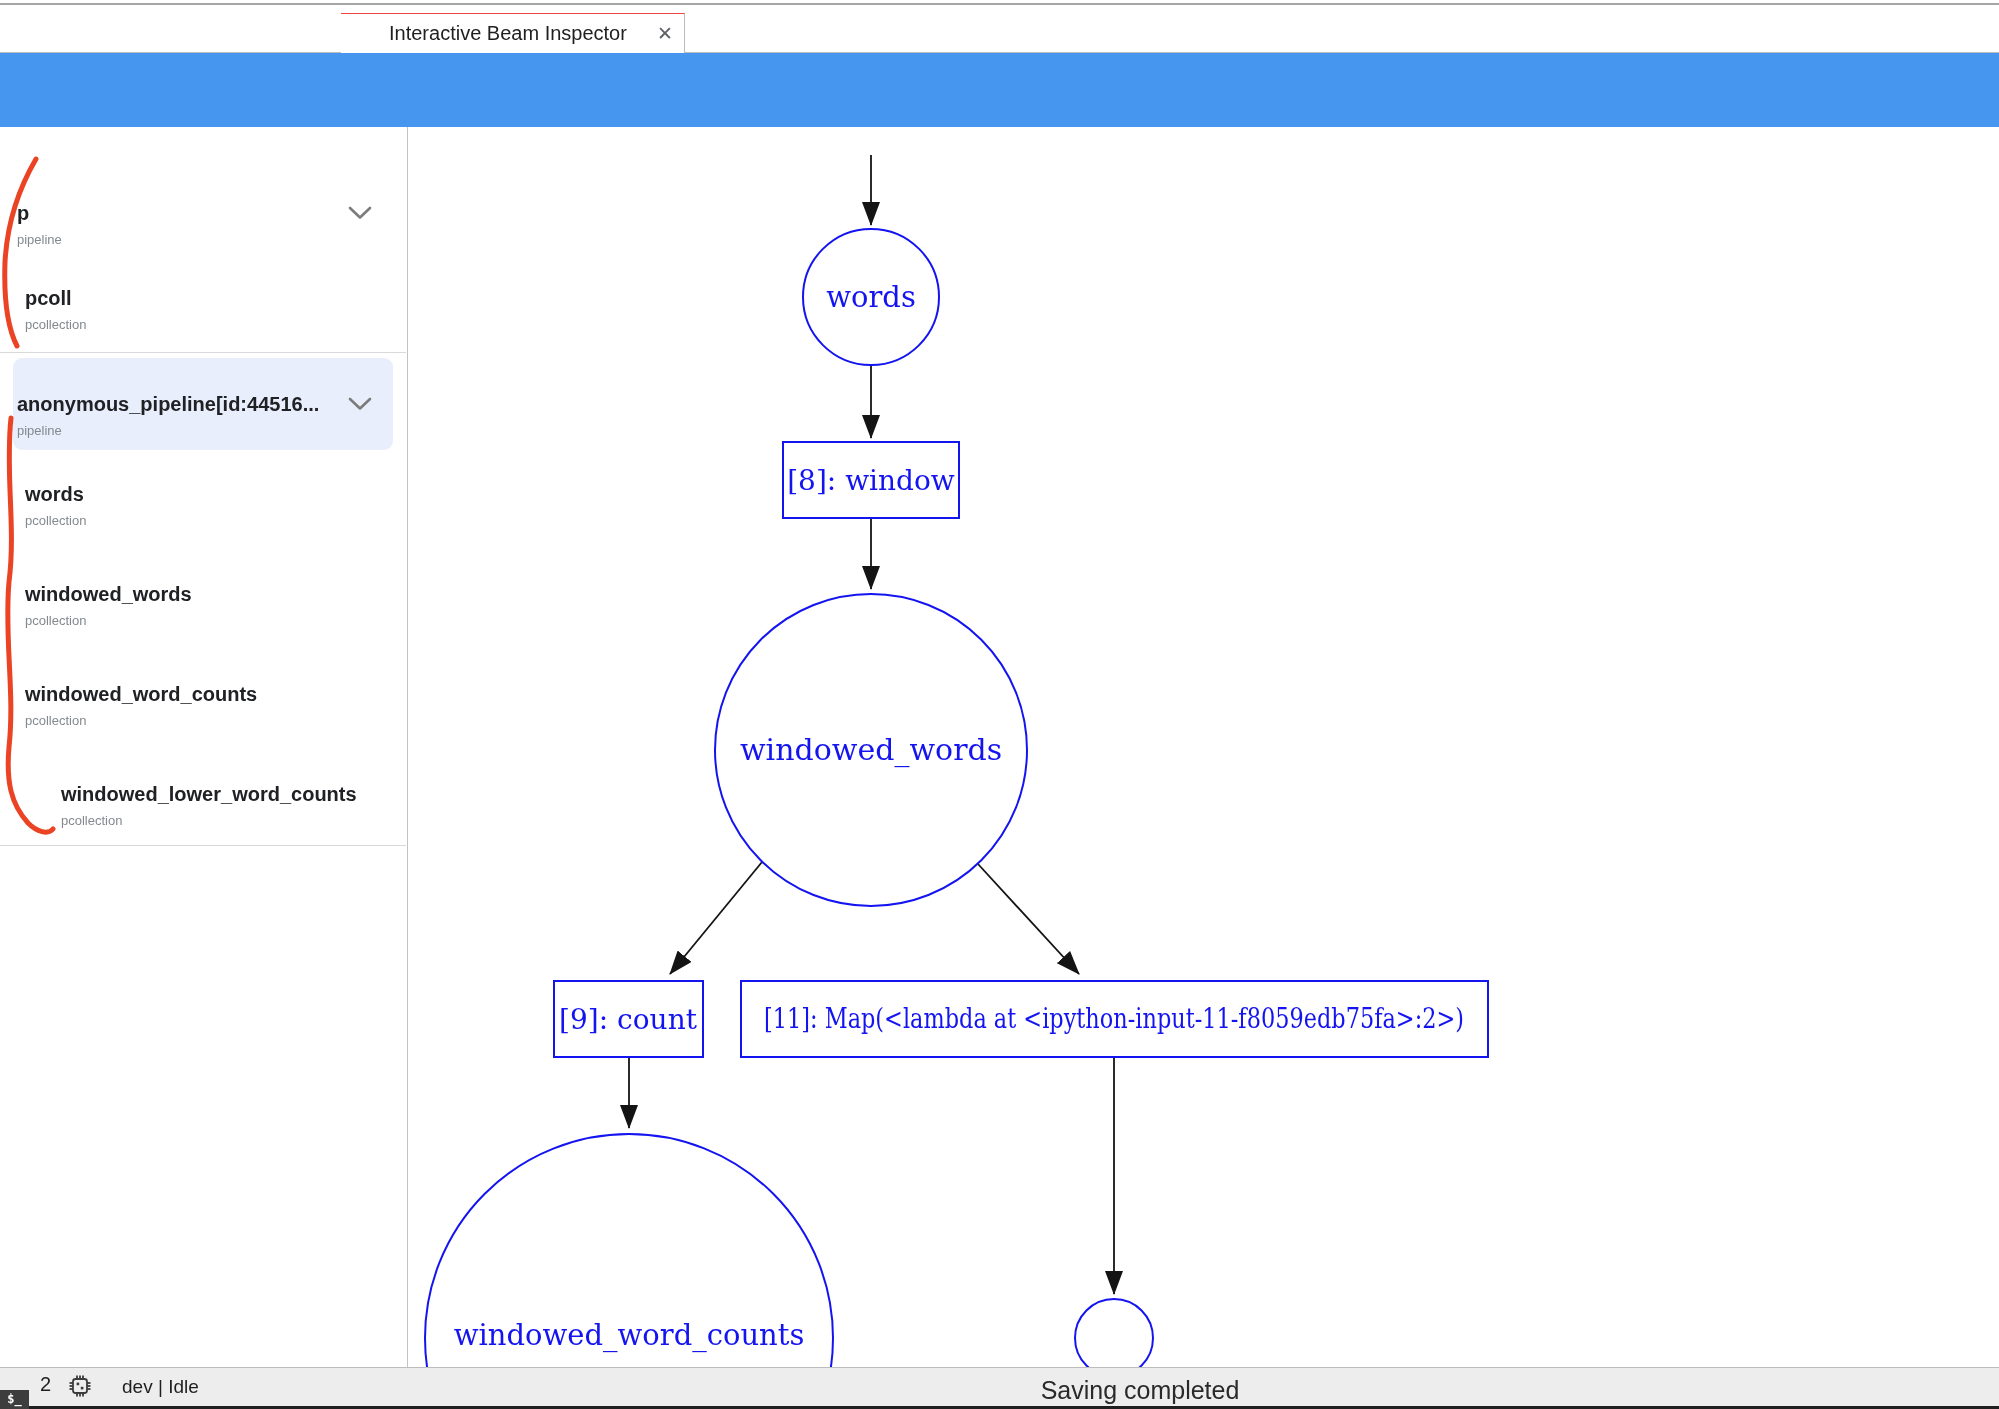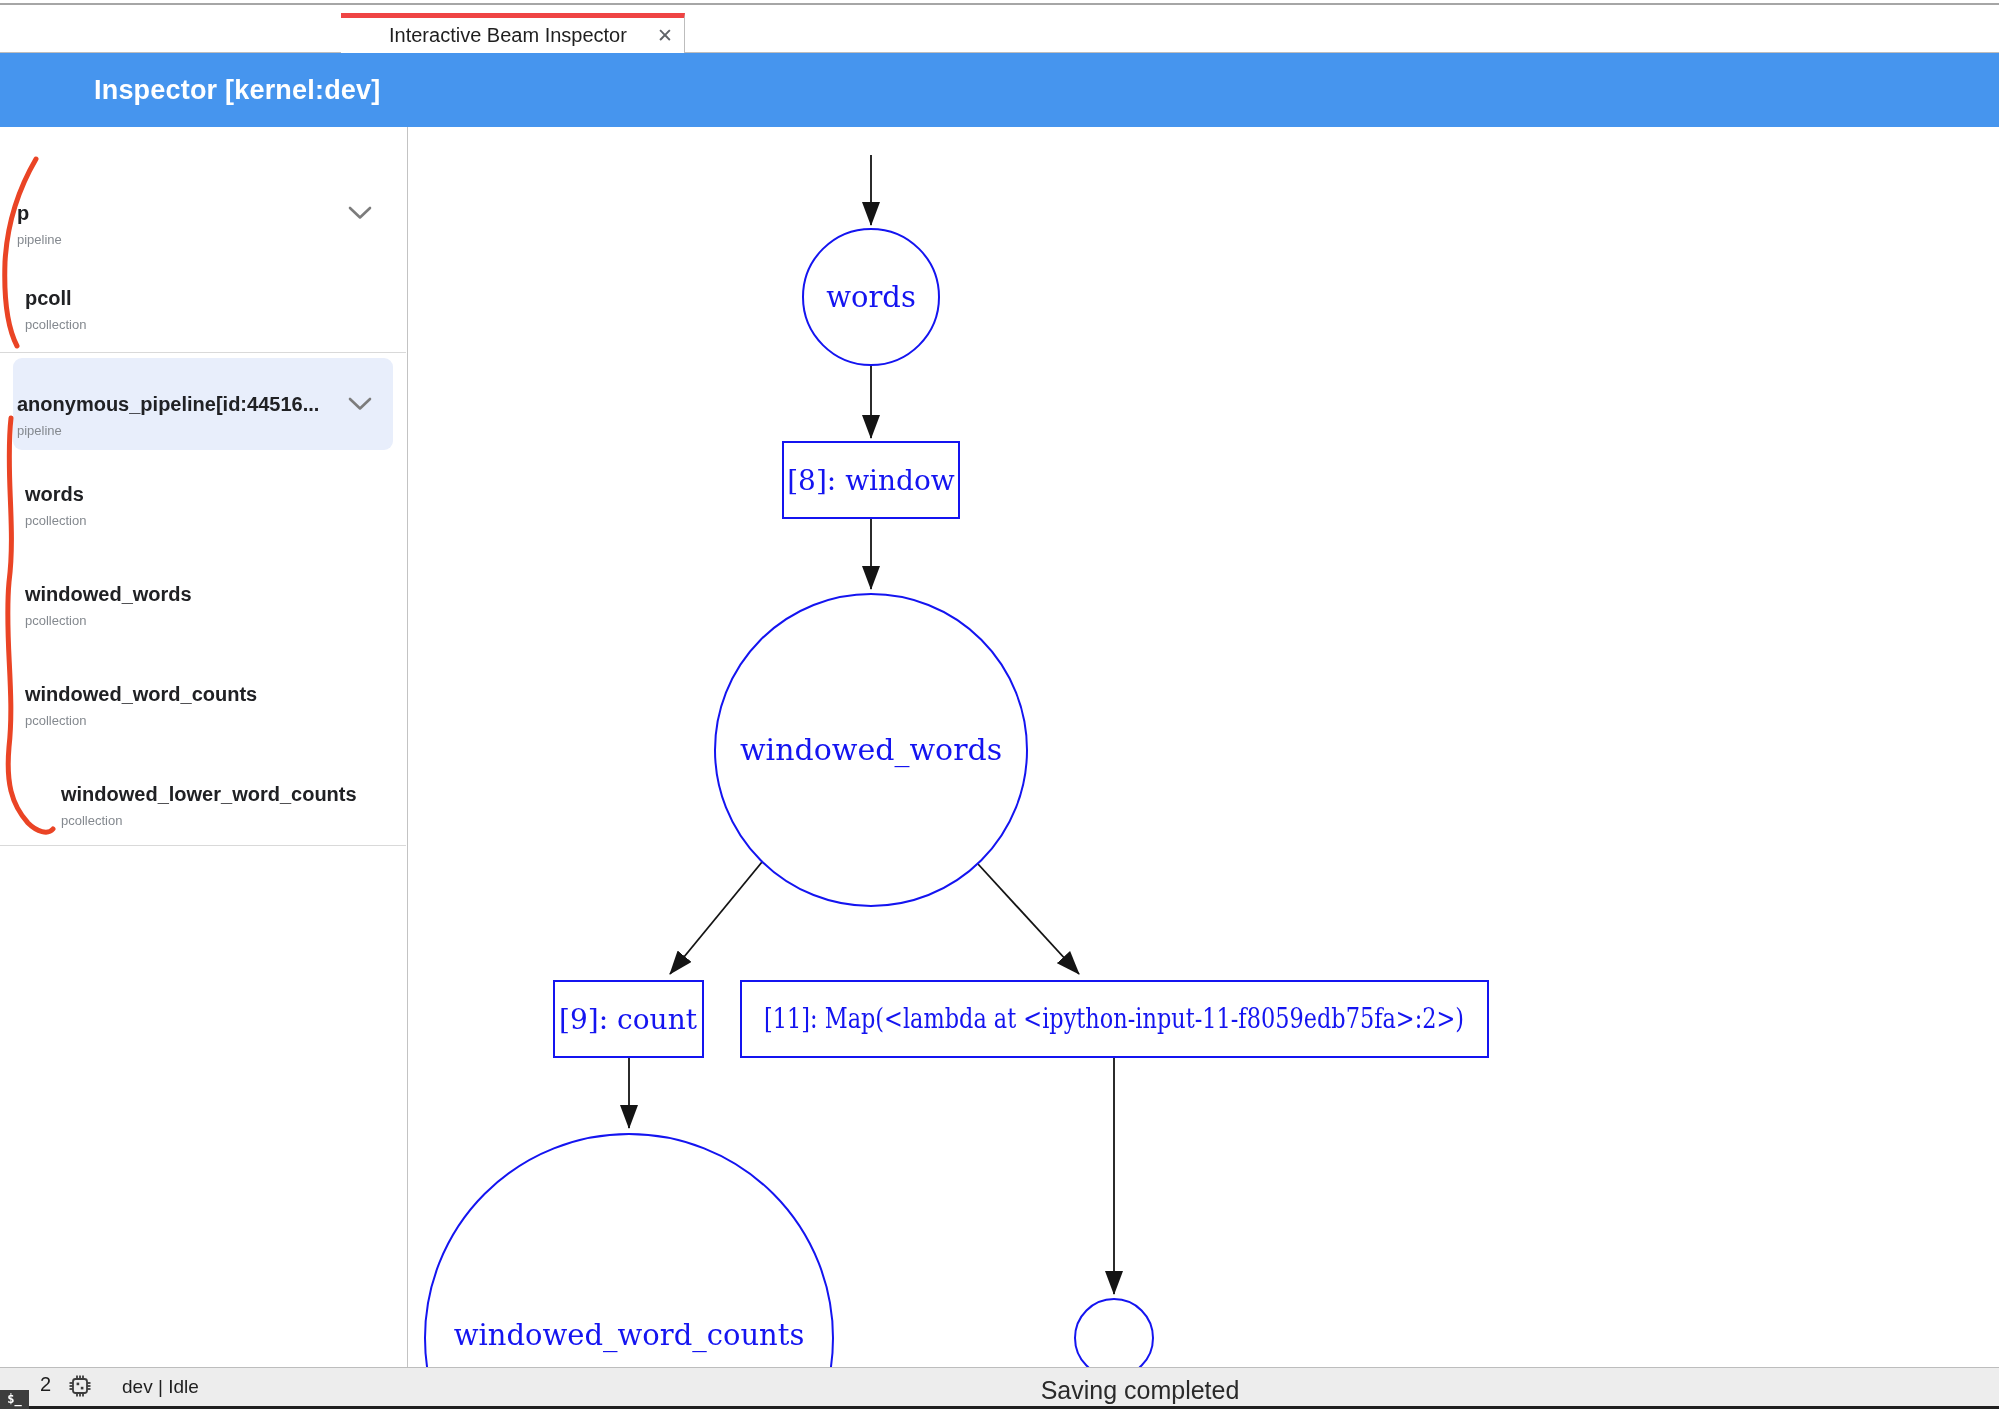--- a/index.html
+++ b/index.html
@@ -9,21 +9,21 @@
     -webkit-font-smoothing:antialiased;
   }
   .abs{position:absolute;}
 
   
   .top-strip{left:0;top:0;width:1999px;height:3px;background:#fff;}
   .top-line{left:0;top:3px;width:1999px;height:2px;background:#a6a6a6;}
   .tabbar{left:0;top:5px;width:1999px;height:48px;background:#ffffff;border-bottom:1px solid #bdbdbd;box-sizing:border-box;}
   .tab{position:absolute;top:8px;height:40px;box-sizing:border-box;display:flex;align-items:center;cursor:default;}
   .tab1{left:3px;width:338px;background:#e9e9e9;border-left:1px solid #bdbdbd;border-right:1px solid #bdbdbd;border-top:3px solid #4695ee;}
-  .tab2{left:341px;width:344px;background:#ffffff;border-top:5px solid #ef4444;border-right:1px solid #bdbdbd;}
+  .tab2{left:341px;width:344px;background:#ffffff;border-top:1px solid #ef4444;border-right:1px solid #bdbdbd;}
   .tab-label{font-size:20px;color:#1f1f1f;white-space:nowrap;}
   .tab1 .tab-label{margin-left:10px;}
   .tab2 .tab-label{margin-left:48px;}
   .nb-icon{margin-left:13px;width:23px;height:23px;flex:0 0 auto;}
   .dirty-dot{position:absolute;right:18px;top:50%;margin-top:-6px;width:12px;height:12px;border-radius:50%;background:#5f6368;}
   .close-x{position:absolute;right:11px;top:50%;margin-top:-12px;font-size:19px;color:#5f6368;line-height:24px;}
 
   
   .appbar{left:0;top:53px;width:1999px;height:74px;background:#4695ee;}
   .hamburger{position:absolute;left:29px;top:78px;width:34px;height:18px;cursor:pointer;}
@@ -71,21 +71,20 @@
     <span class="close-x">✕</span>
   </div>
 </div>
 
 <div class="abs appbar">
   <div class="hamburger">
     <span></span>
       <span></span>
       <span></span>
   </div>
-  <div class="app-title">Inspector [kernel:dev]</div>
 </div>
 
 <div class="abs sidebar">
 
   <div class="sb-highlight"></div>
 
   <div class="sb-item" style="top:75px;">
     <div class="sb-name">p</div>
     <div class="sb-sub">pipeline</div>
   </div>

